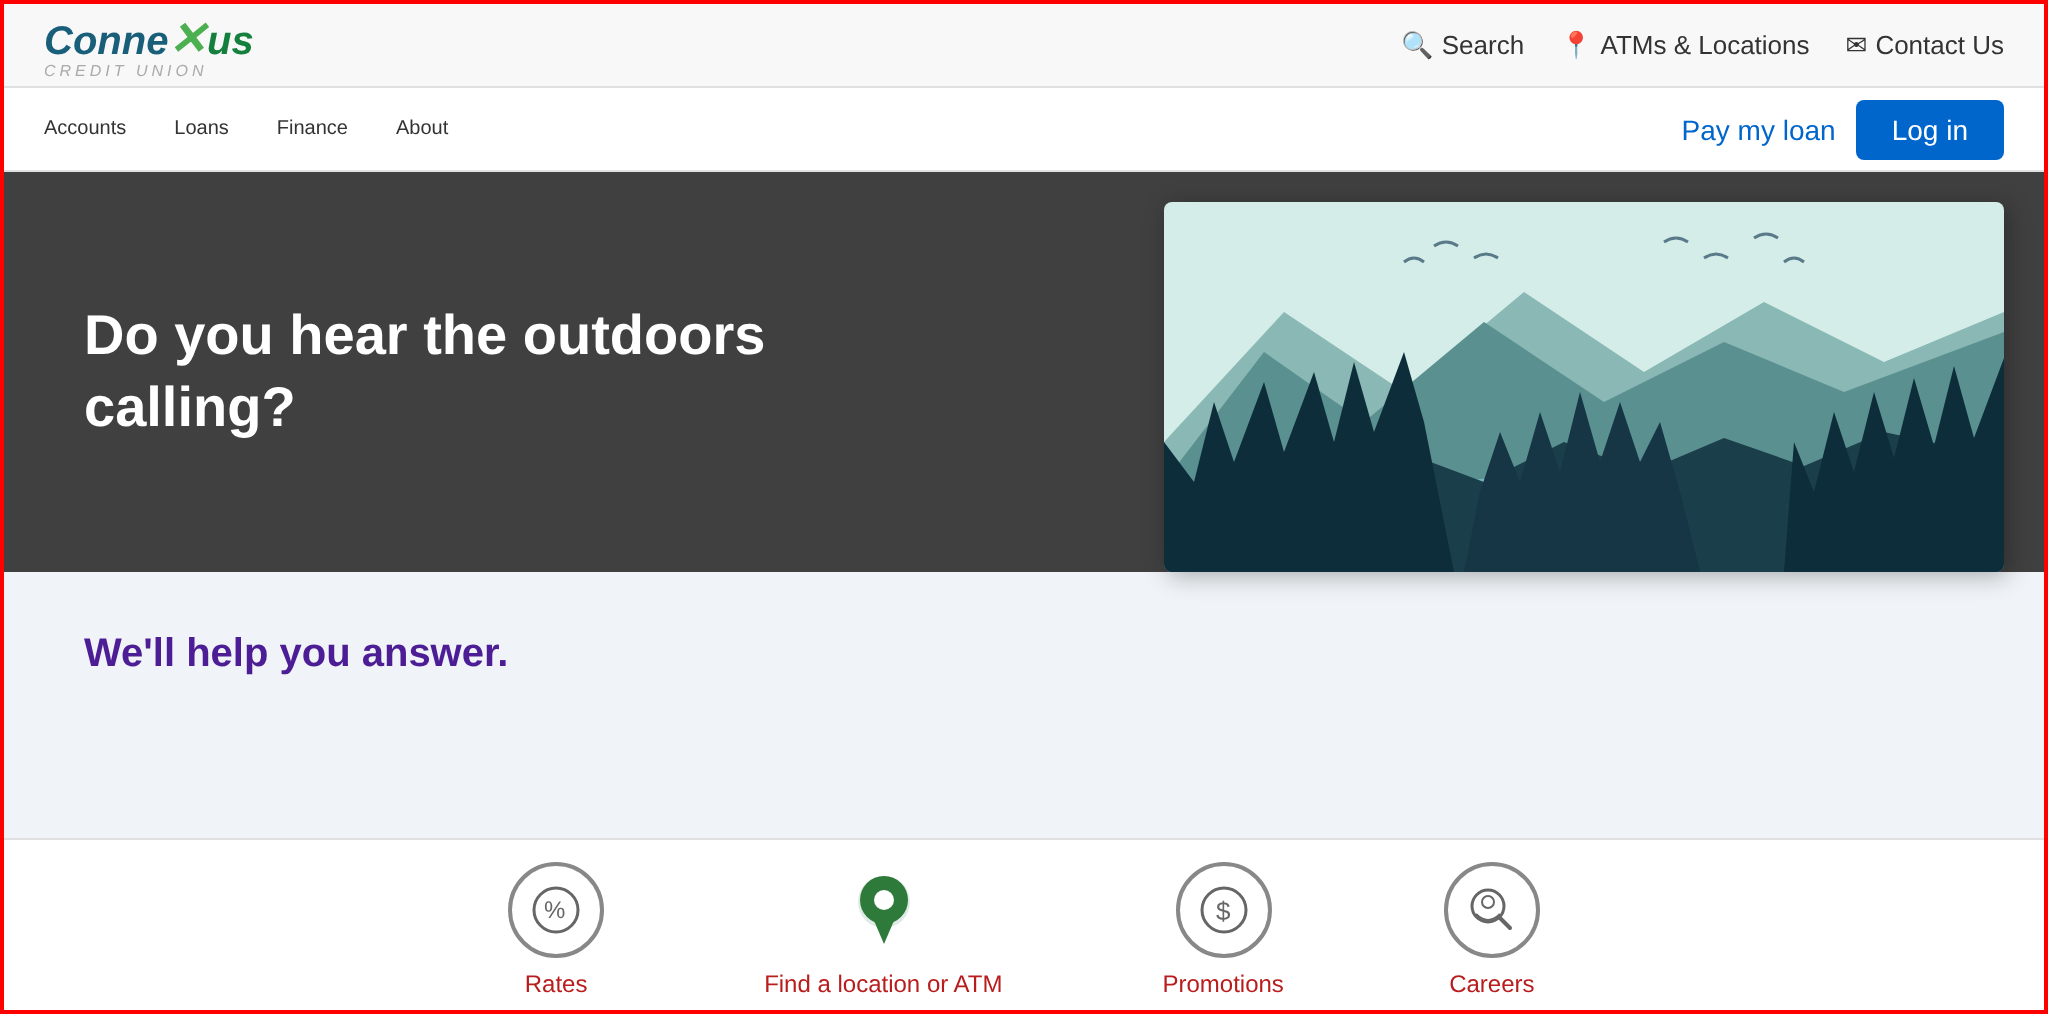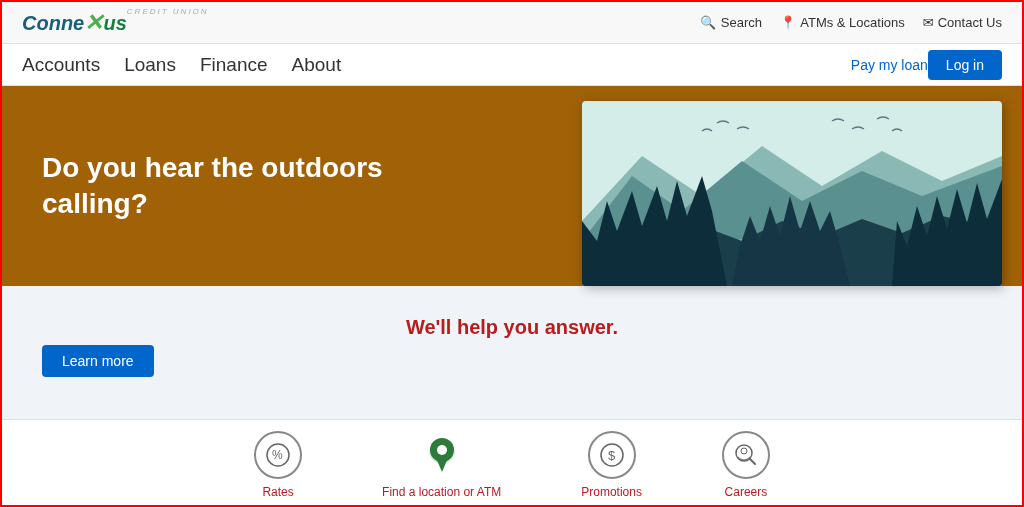--- a/index.html
+++ b/index.html
@@ -23,36 +23,36 @@
     .main-nav {
       background: #fff;
       border-bottom: 1px solid #e0e0e0;
       display: flex;
       align-items: center;
       justify-content: space-between;
       padding: 0 20px;
       height: 42px;
     }
     .main-nav-links { display: flex; gap: 24px; }
-    .main-nav-links a { text-decoration: none; color: #333; font-size: 19px; }
-    .main-nav-right { display: flex; align-items: center; }
+    .main-nav-links a { text-decoration: none; color: #333; font-size: 10px; }
+    .main-nav-right { display: flex; gap: 10px; align-items: center; }
     .pay-loan-link { color: #0066cc; text-decoration: none; font-size: 14px; }
     .login-btn {
       background: #0066cc;
       color: #fff;
       border: none;
       border-radius: 4px;
       padding: 7px 18px;
       font-size: 14px;
       cursor: pointer;
     }
 
     
     .hero {
-      background: #a16207;
+      background: #404040;
       display: flex;
       align-items: stretch;
       height: 200px;
       position: relative;
     }
     .hero-text {
       flex: 1;
       display: flex;
       align-items: center;
       padding: 30px 40px;
@@ -77,24 +77,23 @@
     .landscape-svg { width: 100%; height: 100%; display: block; }
 
     
     .content-section {
       background: #f0f4f8;
       padding: 30px 40px 20px 40px;
       height: 133px;
     }
     .content-section h2 {
       font-size: 20px;
-      color: #b91c1c;
+      color: #4c1d95;
       font-weight: bold;
       margin-bottom: 6px;
-      text-align: center;
     }
     .content-section p {
       font-size: 14px;
       color: #555;
       margin-bottom: 14px;
     }
     .learn-more-btn {
       background: #0066cc;
       color: #fff;
       border: none;
@@ -132,21 +131,21 @@
       border-radius: 50%;
       border: 2px solid #888;
       display: flex;
       align-items: center;
       justify-content: center;
       background: #fff;
     }
     .icon-circle svg { width: 26px; height: 26px; }
     .logo-wrapper {
       display: flex;
-      flex-direction: row;
+      flex-direction: column;
     }
     .logo-main {
       display: flex;
       align-items: baseline;
       font-size: 20px;
       font-weight: bold;
       font-style: italic;
       color: #1a5f7a;
     }
     .logo-sub {
@@ -231,21 +230,20 @@
 
       <polygon points="310,185 315,120 325,145 335,105 345,135 355,95 365,128 375,88 385,122 395,82 405,118 420,78 420,185" fill="#0d2d3a"></polygon>
 
       <polygon points="150,185 158,145 168,115 178,140 188,105 198,135 208,95 218,130 228,100 238,130 248,110 258,145 268,185" fill="#163545"></polygon>
     </svg>
   </div>
 </div>
 
 <div class="content-section">
   <h2>We'll help you answer.</h2>
-  <button class="learn-more-btn">Learn more</button>
 </div>
 
 <div class="bottom-icons">
 
   <div class="icon-item">
     <div class="icon-circle">
       <svg viewBox="0 0 26 26" xmlns="http://www.w3.org/2000/svg">
         <circle cx="13" cy="13" r="11" stroke="#666" stroke-width="1.5" fill="none"></circle>
         <text x="7" y="17" font-size="12" fill="#666" font-family="Arial">%</text>
       </svg>

